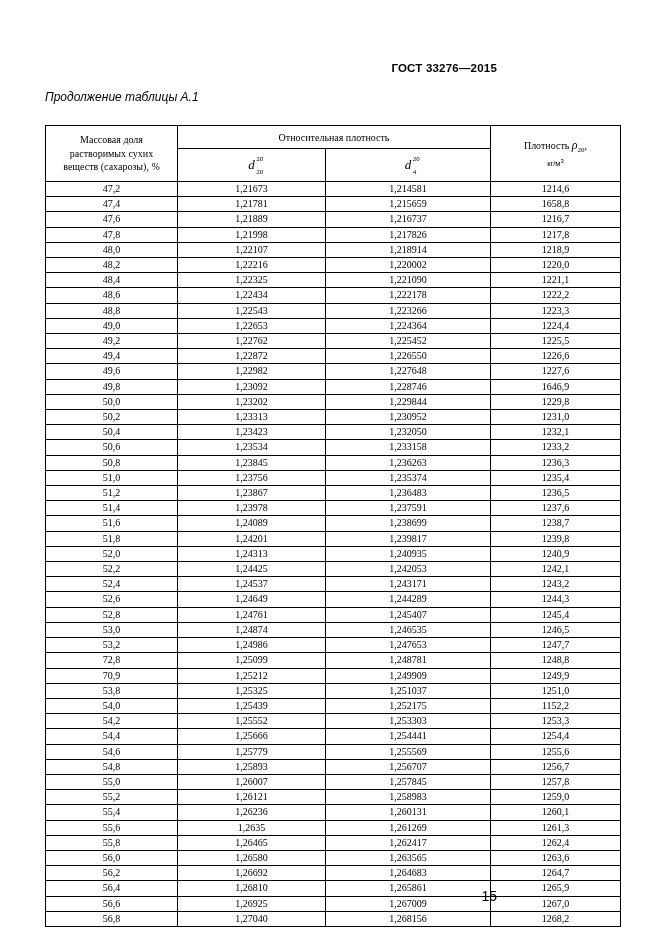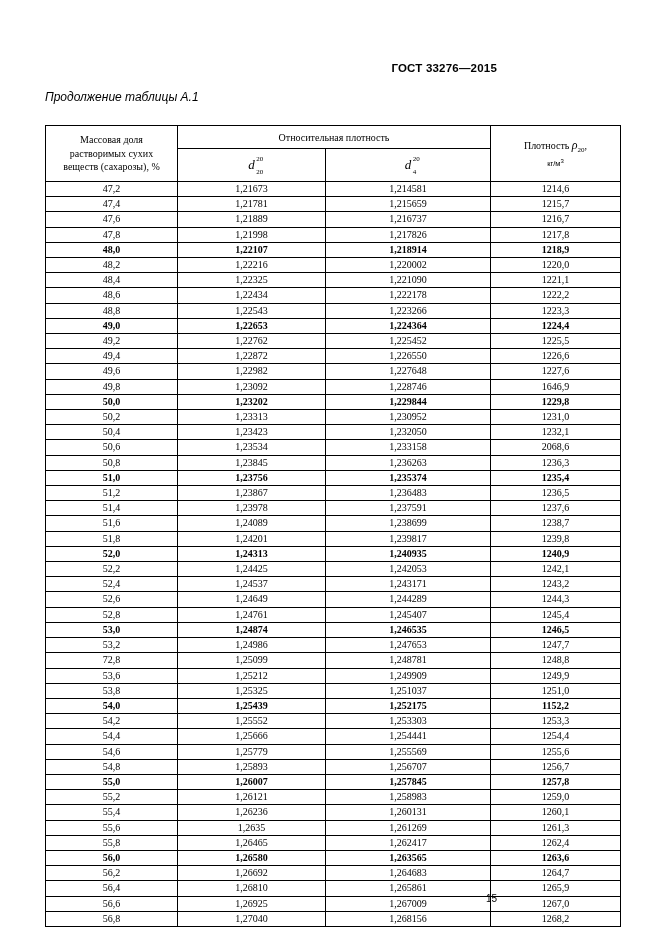--- a/index.html
+++ b/index.html
@@ -107,32 +107,32 @@
   }
   .units sup {
     font-size: 6px;
   }
   td.data {
     height: 14.2px;
     line-height: 14.2px;
     font-size: 10px;
   }
   td.bold {
-    font-weight: bold;
+    font-weight: normal;
   }
   .col1 { width: 132px; }
   .col2 { width: 148px; }
   .col3 { width: 165px; }
   .col4 { width: 130px; }
   .pageno {
     position: absolute;
     bottom: 32px;
     right: 45px;
     font-family: "Liberation Sans", sans-serif;
-    font-size: 10px;
+    font-size: 14px;
   }
 </style>
 </head>
 <body>
 
 <div class="page">
 
   <div class="std-header">ГОСТ 33276—2015</div>
 
   <div class="cont-title">Продолжение таблицы А.1</div>
@@ -169,21 +169,21 @@
           <tr>
             <td class="data">47,2</td>
             <td class="data">1,21673</td>
             <td class="data">1,214581</td>
             <td class="data">1214,6</td>
           </tr>
           <tr>
             <td class="data">47,4</td>
             <td class="data">1,21781</td>
             <td class="data">1,215659</td>
-            <td class="data">1215,7</td>
+            <td class="data">1658,8</td>
           </tr>
           <tr>
             <td class="data">47,6</td>
             <td class="data">1,21889</td>
             <td class="data">1,216737</td>
             <td class="data">1216,7</td>
           </tr>
           <tr>
             <td class="data">47,8</td>
             <td class="data">1,21998</td>
@@ -265,21 +265,21 @@
           <tr>
             <td class="data">50,4</td>
             <td class="data">1,23423</td>
             <td class="data">1,232050</td>
             <td class="data">1232,1</td>
           </tr>
           <tr>
             <td class="data">50,6</td>
             <td class="data">1,23534</td>
             <td class="data">1,233158</td>
-            <td class="data">2068,6</td>
+            <td class="data">1233,2</td>
           </tr>
           <tr>
             <td class="data">50,8</td>
             <td class="data">1,23845</td>
             <td class="data">1,236263</td>
             <td class="data">1236,3</td>
           </tr>
           <tr>
             <td class="data bold">51,0</td>
             <td class="data bold">1,23756</td>
@@ -352,21 +352,21 @@
             <td class="data">1,247653</td>
             <td class="data">1247,7</td>
           </tr>
           <tr>
             <td class="data">72,8</td>
             <td class="data">1,25099</td>
             <td class="data">1,248781</td>
             <td class="data">1248,8</td>
           </tr>
           <tr>
-            <td class="data">53,6</td>
+            <td class="data">70,9</td>
             <td class="data">1,25212</td>
             <td class="data">1,249909</td>
             <td class="data">1249,9</td>
           </tr>
           <tr>
             <td class="data">53,8</td>
             <td class="data">1,25325</td>
             <td class="data">1,251037</td>
             <td class="data">1251,0</td>
           </tr>

